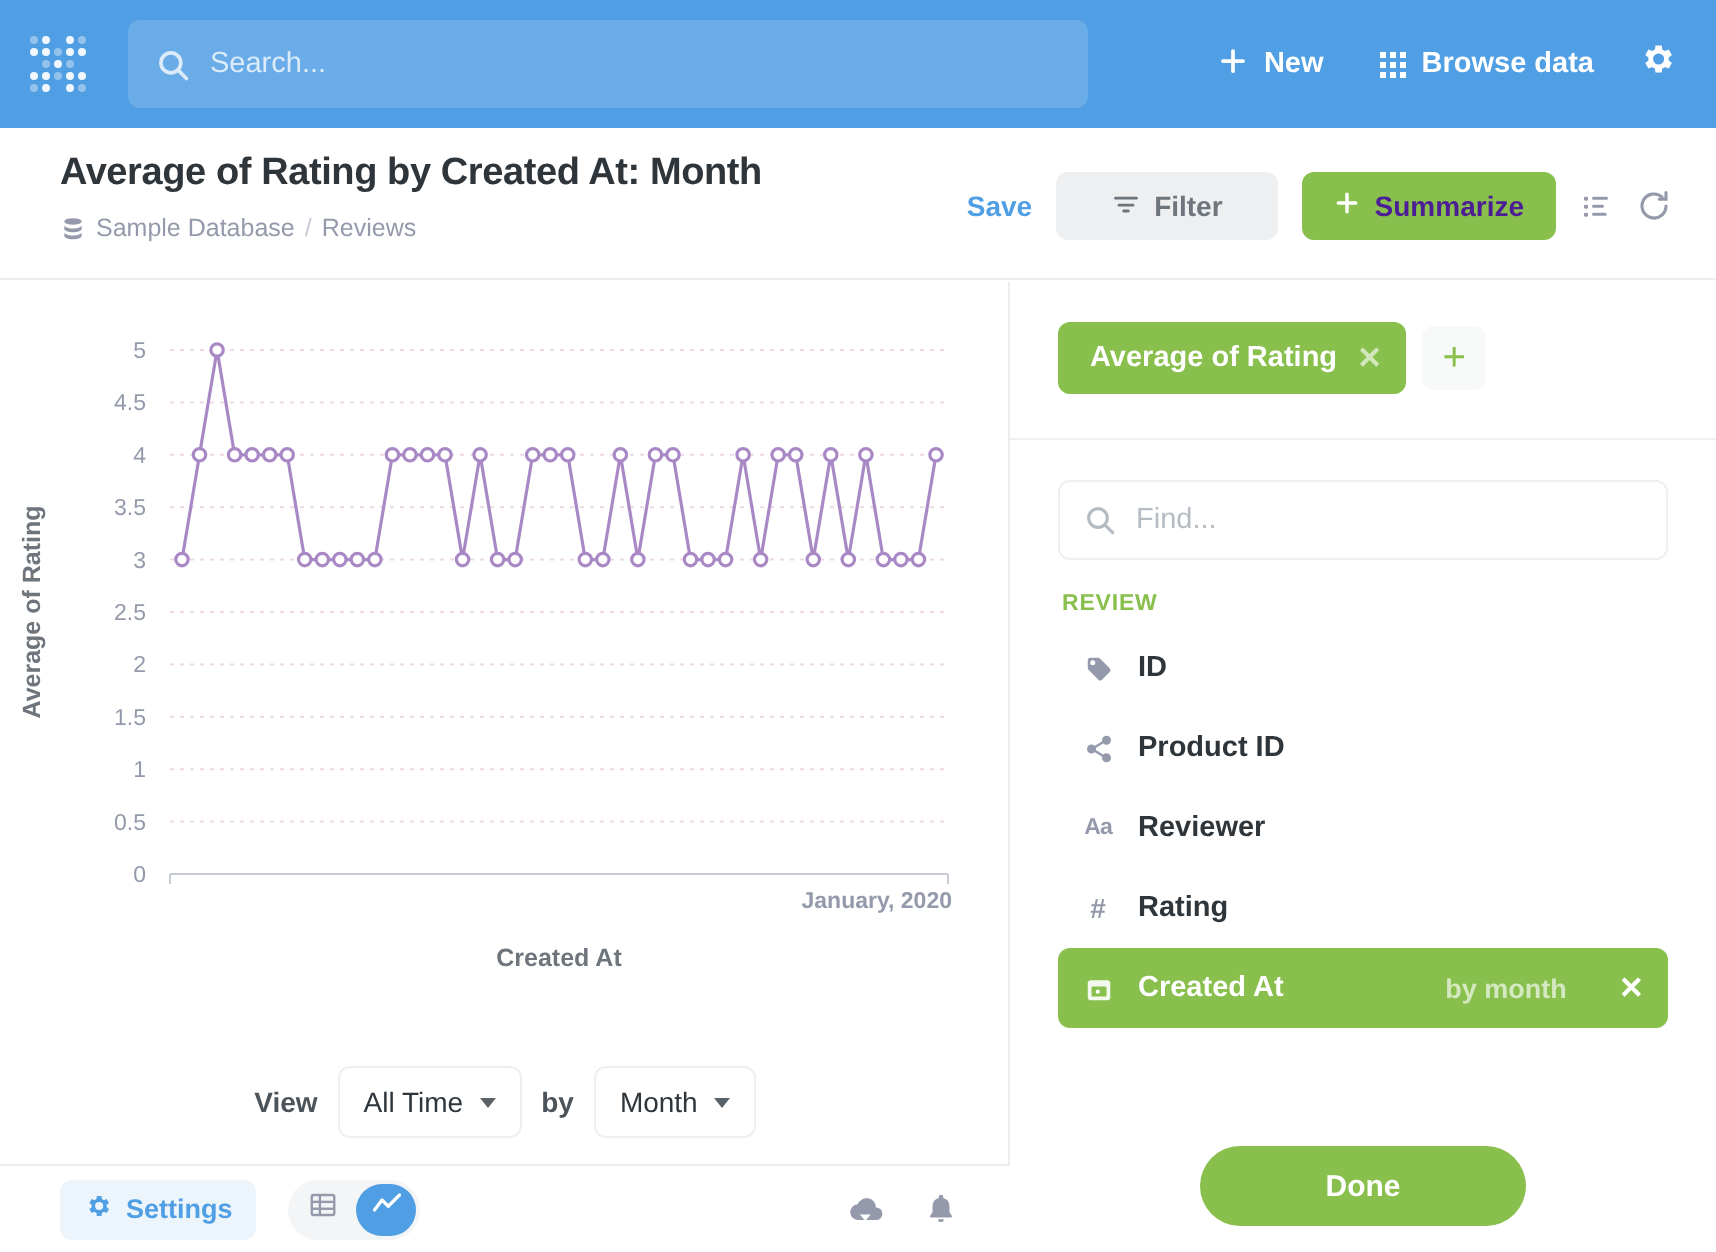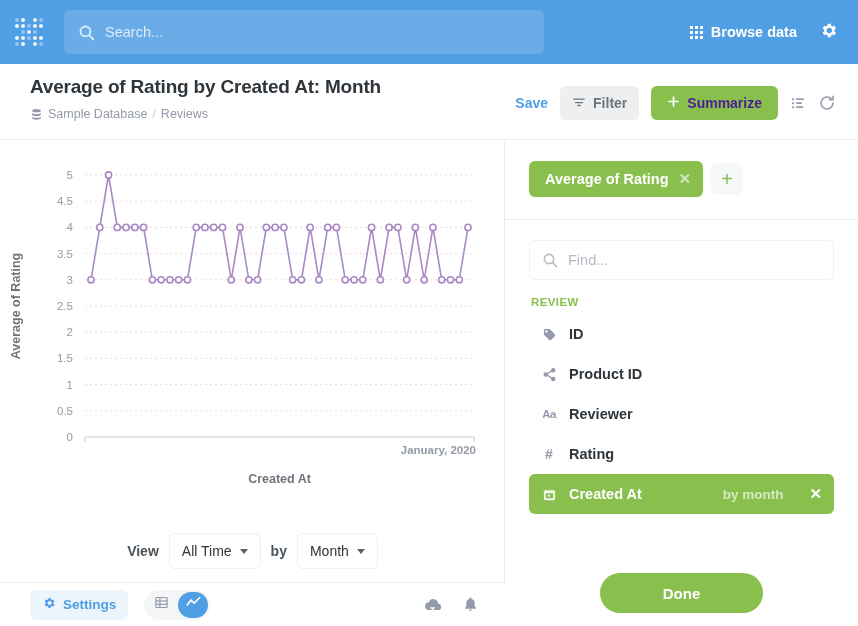--- a/index.html
+++ b/index.html
@@ -81,21 +81,21 @@
 
   .hdr-actions {
     position: absolute; right: 0; top: 22px;
     display: flex; align-items: center; gap: 12px;
     padding-right: 22px;
   }
   .save-link { color: #509EE3; font-size: 14px; font-weight: bold; cursor: pointer; }
   .btn-filter {
     display: flex; align-items: center; gap: 7px;
     background: #EDEFF1; color: #6E757C;
-    border-radius: 6px; height: 34px; padding: 0 12px;
+    border-radius: 6px; height: 34px; padding: 0 28px;
     font-size: 14px; font-weight: bold; cursor: pointer;
   }
   .btn-summarize {
     display: flex; align-items: center; gap: 7px;
     background: #88BF4D; color: #4c1d95;
     border-radius: 6px; height: 34px; padding: 0 16px;
     font-size: 14px; font-weight: bold; cursor: pointer;
   }
   .icon-btn { color: #949AAB; cursor: pointer; display:flex; align-items:center; }
 
@@ -252,20 +252,29 @@
       <span class="s-icon">
         <svg width="17" height="17" viewBox="0 0 24 24" fill="none" stroke="#DCEBF9" stroke-width="2.6" stroke-linecap="round">
           <circle cx="10.5" cy="10.5" r="7"></circle>
             <line x1="16" y1="16" x2="21.5" y2="21.5"></line>
         </svg>
       </span>
       <span class="search-ph">Search...</span>
     </div>
 
     <div class="nav-right">
+      <div class="nav-btn">
+        <span>
+          <svg width="15" height="15" viewBox="0 0 24 24" stroke="#fff" stroke-width="3" stroke-linecap="round">
+            <line x1="12" y1="4" x2="12" y2="20"></line>
+              <line x1="4" y1="12" x2="20" y2="12"></line>
+          </svg>
+        </span>
+        <span>New</span>
+      </div>
       <div class="nav-btn">
         <span class="grid-icon">
           <i></i>
             <i></i>
             <i></i>
             <i></i>
             <i></i>
             <i></i>
             <i></i>
             <i></i>

